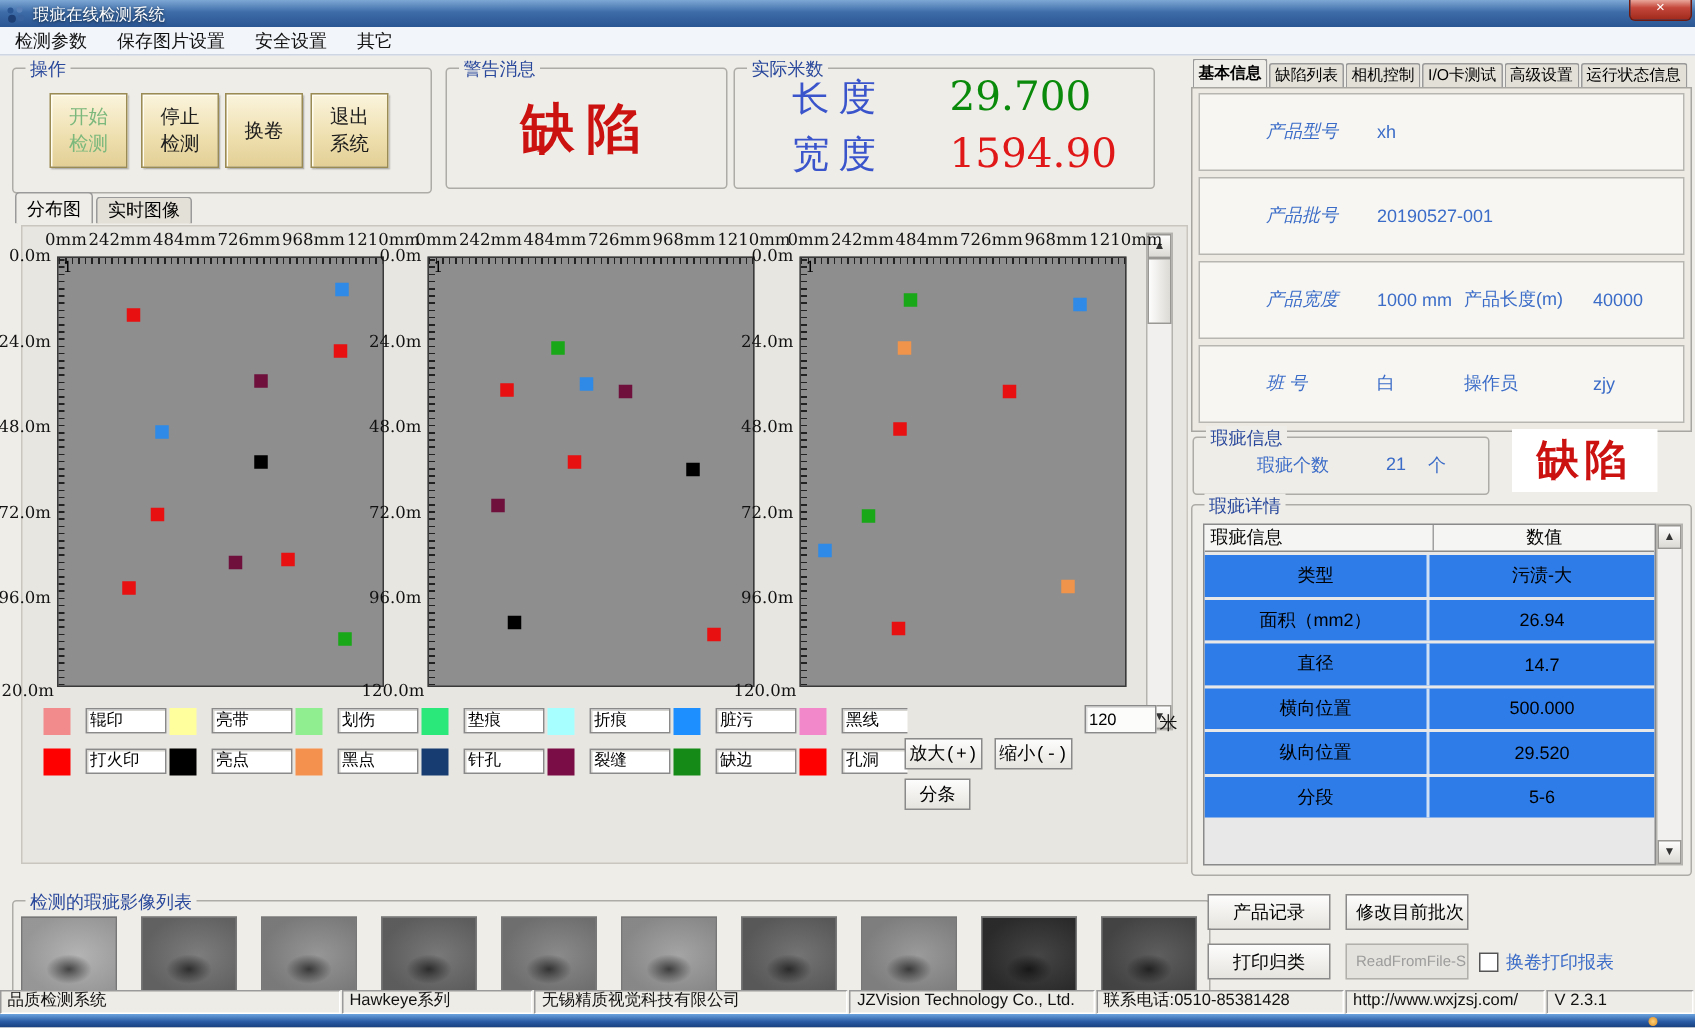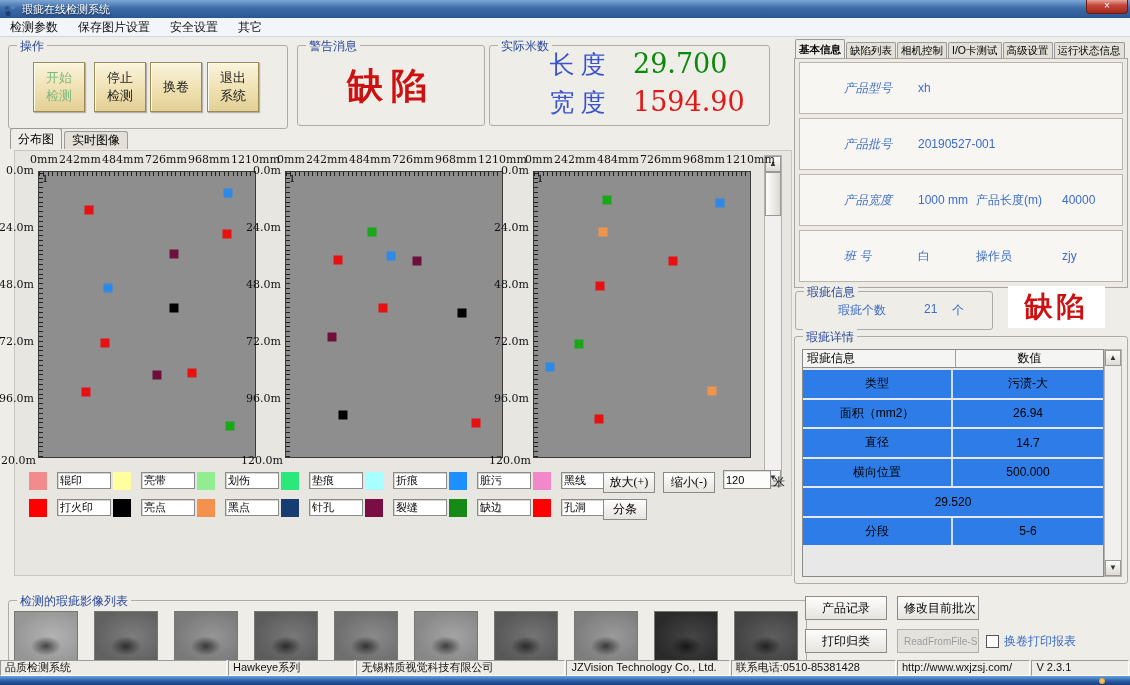--- a/index.html
+++ b/index.html
@@ -27,21 +27,21 @@
     box-shadow:inset 1px 1px 0 #fffdf2, 1px 1px 1px rgba(0,0,0,.25);
     font-size:13px;line-height:1.35;white-space:pre-line;color:#1c1c1c;cursor:pointer;
     display:flex;align-items:center;justify-content:center;}
   .op-btn.start{color:#7cb87c;}
   
   .gb-warning{left:297px;top:45px;width:186px;height:79px;}
   .warning-text{margin-top:16px;text-align:center;font-size:36px;font-weight:bold;letter-spacing:8px;
     color:#cc1111;font-family:"DejaVu Serif",serif;}
   .gb-meters{left:489px;top:45px;width:279px;height:79px;}
   .meter-row{display:flex;align-items:baseline;padding-left:38px;height:36px;margin-top:2px;}
-  .meter-label{width:105px;color:#3a55cc;font-size:25px;font-family:"DejaVu Serif",serif;letter-spacing:6px;text-align:center;}
+  .meter-label{width:105px;color:#3a55cc;font-size:25px;font-family:"DejaVu Serif",serif;letter-spacing:6px;}
   .meter-value{font-size:27px;font-family:"DejaVu Serif",serif;}
   .meter-value.green{color:#0a8a0a;}
   .meter-value.red{color:#e01818;}
   
   #view-tabs{position:absolute;left:10px;top:129px;height:20px;display:flex;align-items:flex-end;}
   .view-tab{height:17px;padding:0 7px;font-size:12px;line-height:17px;background:#e3e0d8;
     border:1px solid #9a9a9a;border-bottom:none;border-radius:3px 3px 0 0;margin-right:2px;cursor:pointer;}
   .view-tab.active{height:20px;background:#efede7;line-height:20px;}
   
   .plot-area{position:absolute;left:14px;top:150px;width:776px;height:424px;
@@ -68,21 +68,21 @@
   
   #legend{position:absolute;left:12px;top:316px;width:578px;height:56px;overflow:hidden;}
   .legend-row{display:flex;height:27px;align-items:center;}
   .legend-item{flex:0 0 71.5px;display:flex;align-items:center;}
   .legend-swatch{width:18px;height:18px;margin-left:2px;}
   .legend-box{margin-left:10px;width:50px;height:15px;background:#fff;border:1px solid #8a8a8a;
     box-shadow:inset 1px 1px 0 #d7d5cf;font-size:11px;line-height:15px;padding-left:2px;
     overflow:hidden;white-space:nowrap;flex:0 0 auto;}
   
   .win-btn{position:absolute;background:linear-gradient(#fdfdfd,#e6e4de);border:1px solid #8a8a8a;
-    font-size:12px;text-align:center;cursor:pointer;font-family:Liberation Serif, serif;padding:0;}
+    font-size:12px;text-align:center;cursor:pointer;font-family:Liberation Mono, monospace;padding:0;margin-top:20px;}
   .zoom-in{left:588px;top:321px;width:52px;height:21px;}
   .zoom-out{left:648px;top:321px;width:52px;height:21px;}
   .range-input{position:absolute;left:708px;top:319px;width:42px;height:17px;border:1px solid #8a8a8a;
     box-shadow:inset 1px 1px 0 #ddd;font-size:11px;padding:0 2px;background:#fcfcfa;}
   .unit-label{position:absolute;left:758px;top:323px;font-size:12px;color:#111;}
   .split-btn{left:588px;top:348px;width:44px;height:21px;}
   
   .gb-thumbs{left:8px;top:600px;width:780px;height:81px;padding-left:17px;}
   .thumb-row{position:absolute;left:5px;top:10px;display:flex;gap:16px;}
   .thumb{width:62px;height:62px;border:1px solid #777;cursor:pointer;}
@@ -424,20 +424,21 @@
         </div>
         <div class="dt-row">
           <span class="dt-c1">直径</span>
           <span class="dt-c2">14.7</span>
         </div>
         <div class="dt-row">
           <span class="dt-c1">横向位置</span>
           <span class="dt-c2">500.000</span>
         </div>
         <div class="dt-row">
+          <span class="dt-c1">纵向位置</span>
           <span class="dt-c2">29.520</span>
         </div>
         <div class="dt-row">
           <span class="dt-c1">分段</span>
           <span class="dt-c2">5-6</span>
         </div>
       </div>
   </div>
   <div class="vscroll table-vscroll">
     <div class="sb-btn sb-up">▲</div>

